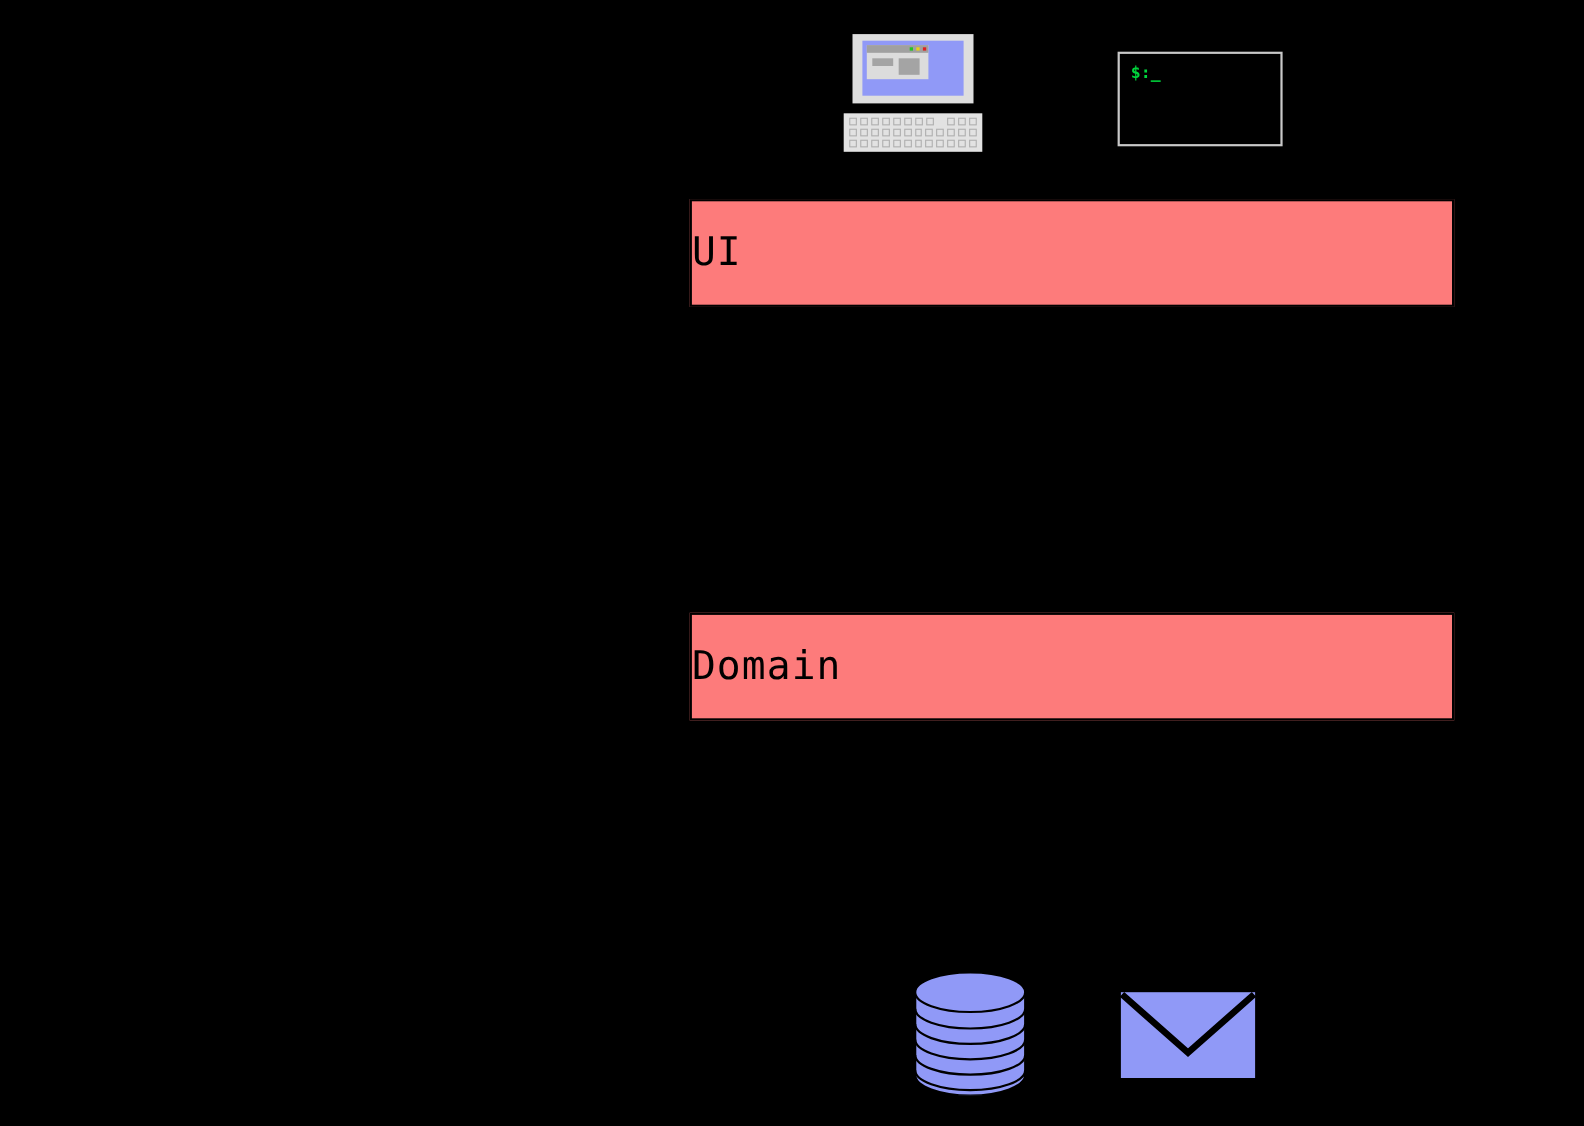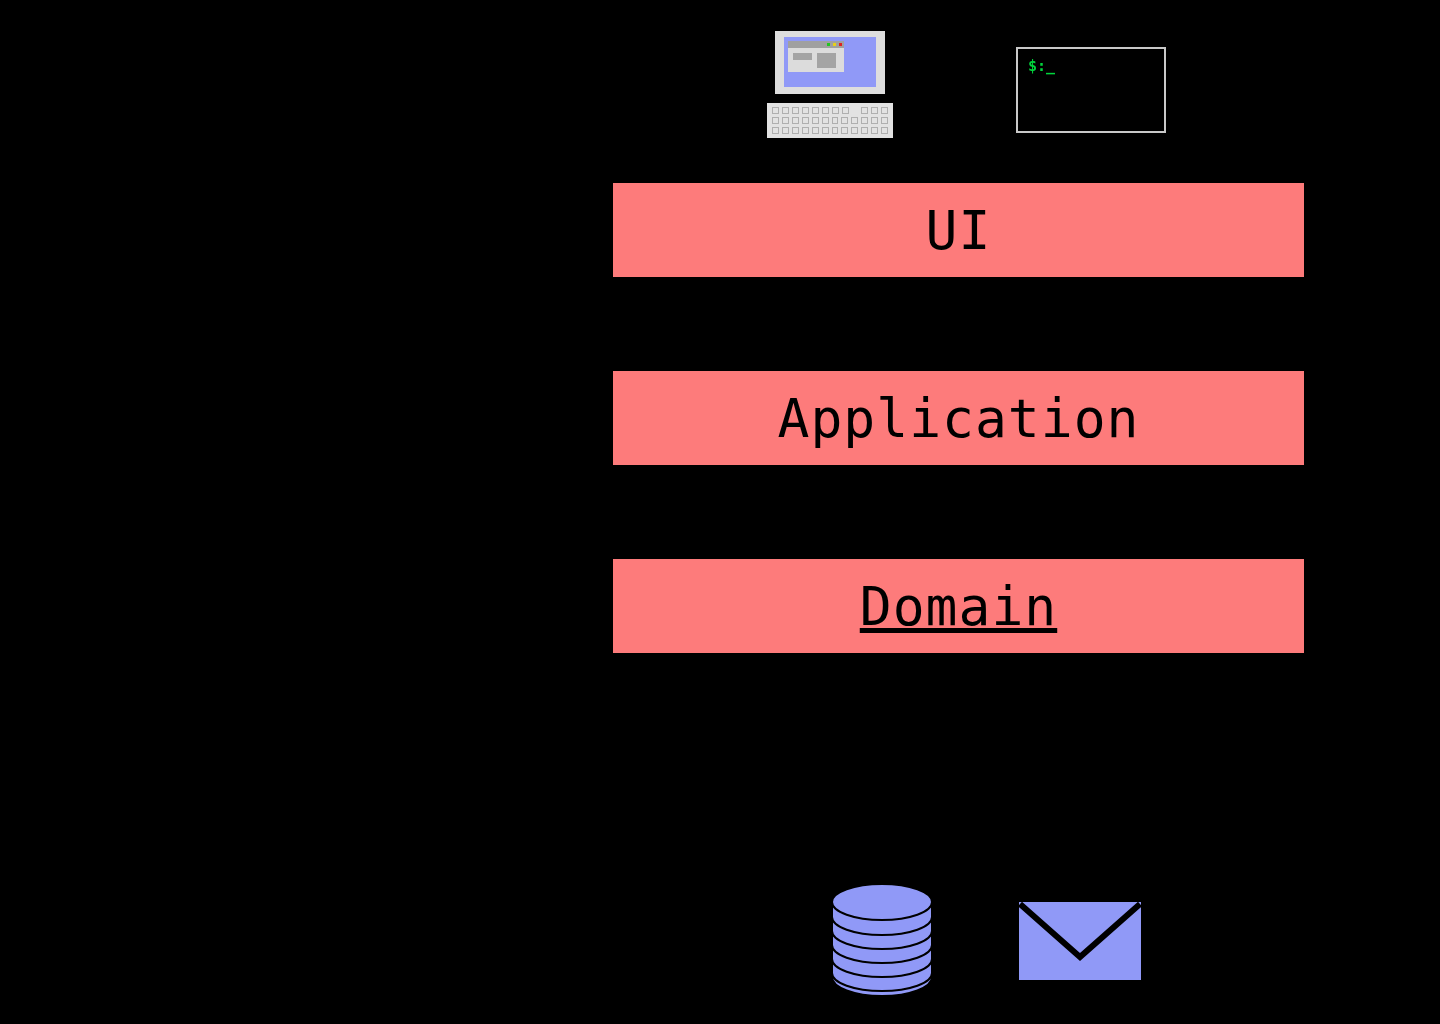--- a/index.html
+++ b/index.html
@@ -18,38 +18,38 @@
   .stage {
     position: absolute;
     left: 0; top: 0;
     width: 1440px;
     height: 1024px;
   }
 
   
   .layer-bar {
     position: absolute;
-    left: 611px;
+    left: 627px;
     width: 695px;
     background: #FD7B7B;
     border: 2px solid #000000;
     box-sizing: border-box;
     display: flex;
     align-items: center;
-    justify-content: center;
+    justify-content: flex-start;
     color: #000000;
     font-family: "DejaVu Sans Mono", "Liberation Mono", monospace;
-    font-size: 53px;
+    font-size: 36px;
     font-weight: 400;
     letter-spacing: 1px;
     line-height: 1;
   }
   .layer-ui   { top: 181px; height: 98px; }
   .layer-app  { top: 369px; height: 98px; }
-  .layer-dom  { top: 557px; height: 98px; text-decoration: underline; }
+  .layer-dom  { top: 557px; height: 98px; }
   .layer-infra{ top: 745px; height: 98px; }
 
   
   .monitor-group {
     position: absolute;
     left: 767px;
     top: 31px;
     width: 126px;
     height: 107px;
   }
@@ -247,23 +247,20 @@
     </div>
   </div>
 
   <div class="terminal">
     <div class="terminal-prompt">$:_</div>
   </div>
 
   <div class="layer-bar layer-ui">
     <span>UI</span>
   </div>
-  <div class="layer-bar layer-app">
-    <span>Application</span>
-  </div>
   <div class="layer-bar layer-dom">
     <span>Domain</span>
   </div>
 
   <div class="database">
     <svg width="108" height="113" viewBox="0 0 108 113" xmlns="http://www.w3.org/2000/svg">
       <path d="M4 19 L4 94 A50 19 0 0 0 104 94 L104 19 Z" fill="#9099F7" stroke="#000000" stroke-width="2"></path>
       <ellipse cx="54" cy="19" rx="50" ry="18" fill="#9099F7" stroke="#000000" stroke-width="2"></ellipse>
       <path d="M4 34 A50 18 0 0 0 104 34" fill="none" stroke="#000000" stroke-width="2"></path>
       <path d="M4 48 A50 18 0 0 0 104 48" fill="none" stroke="#000000" stroke-width="2"></path>

